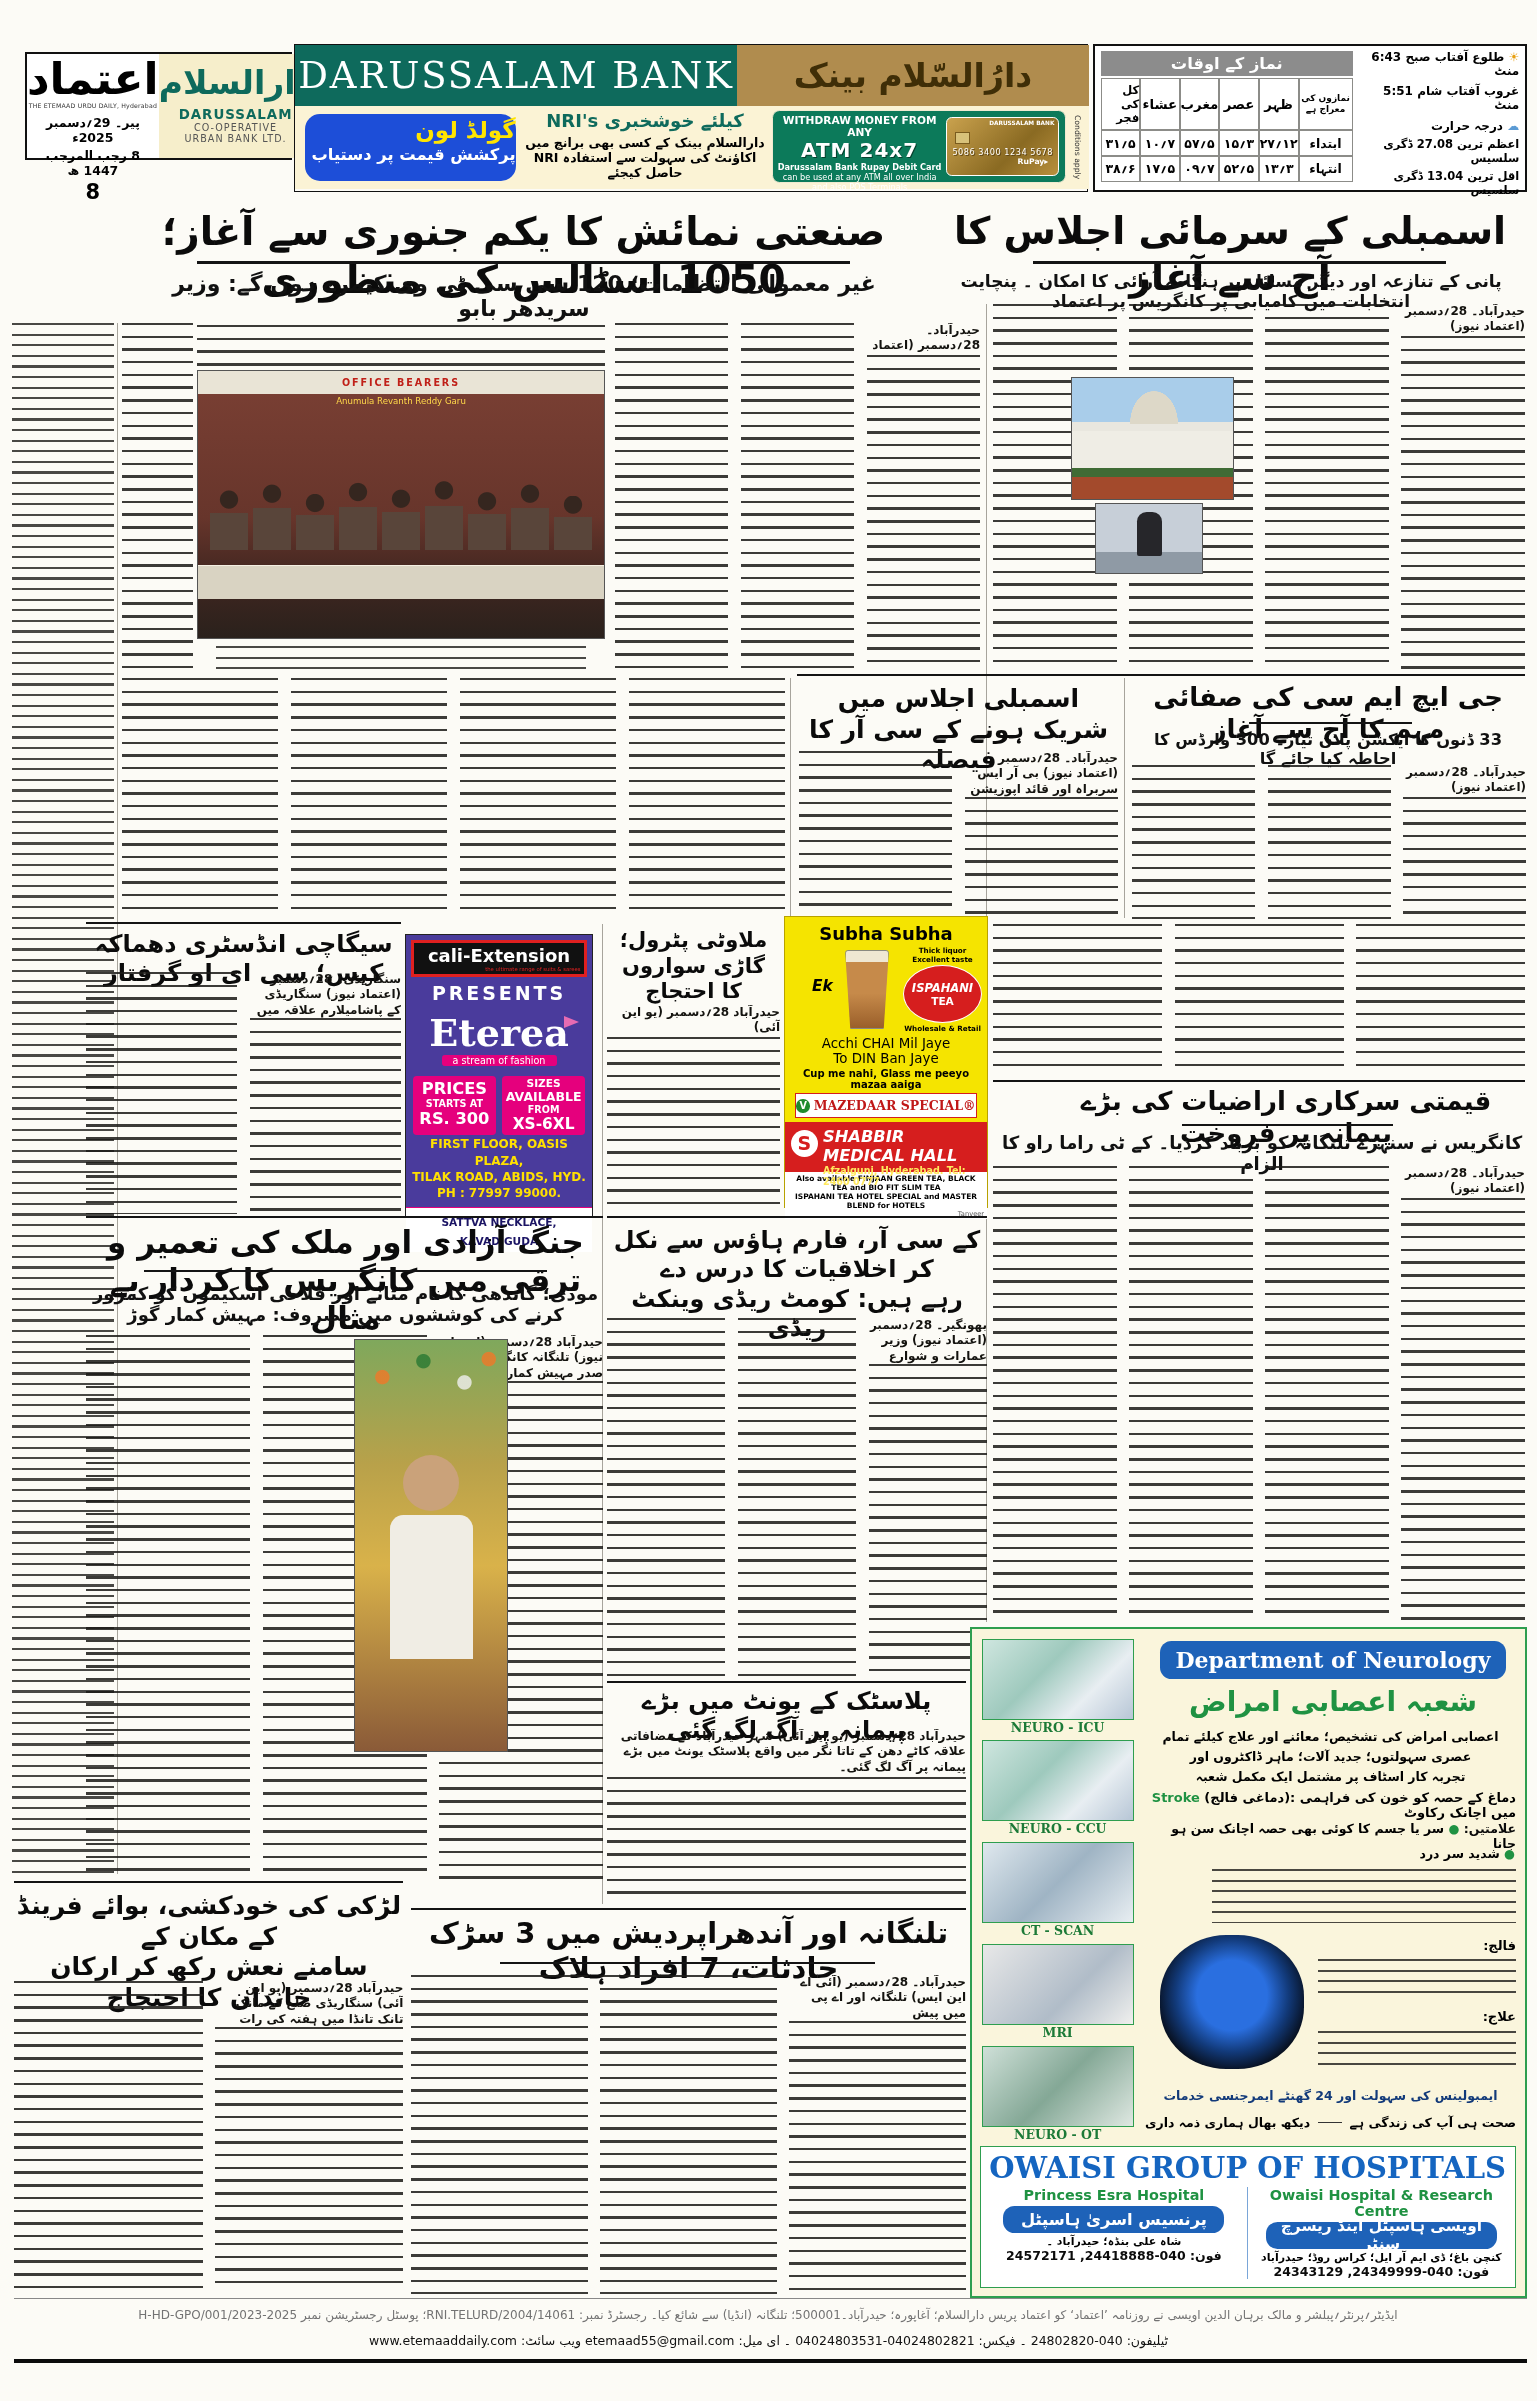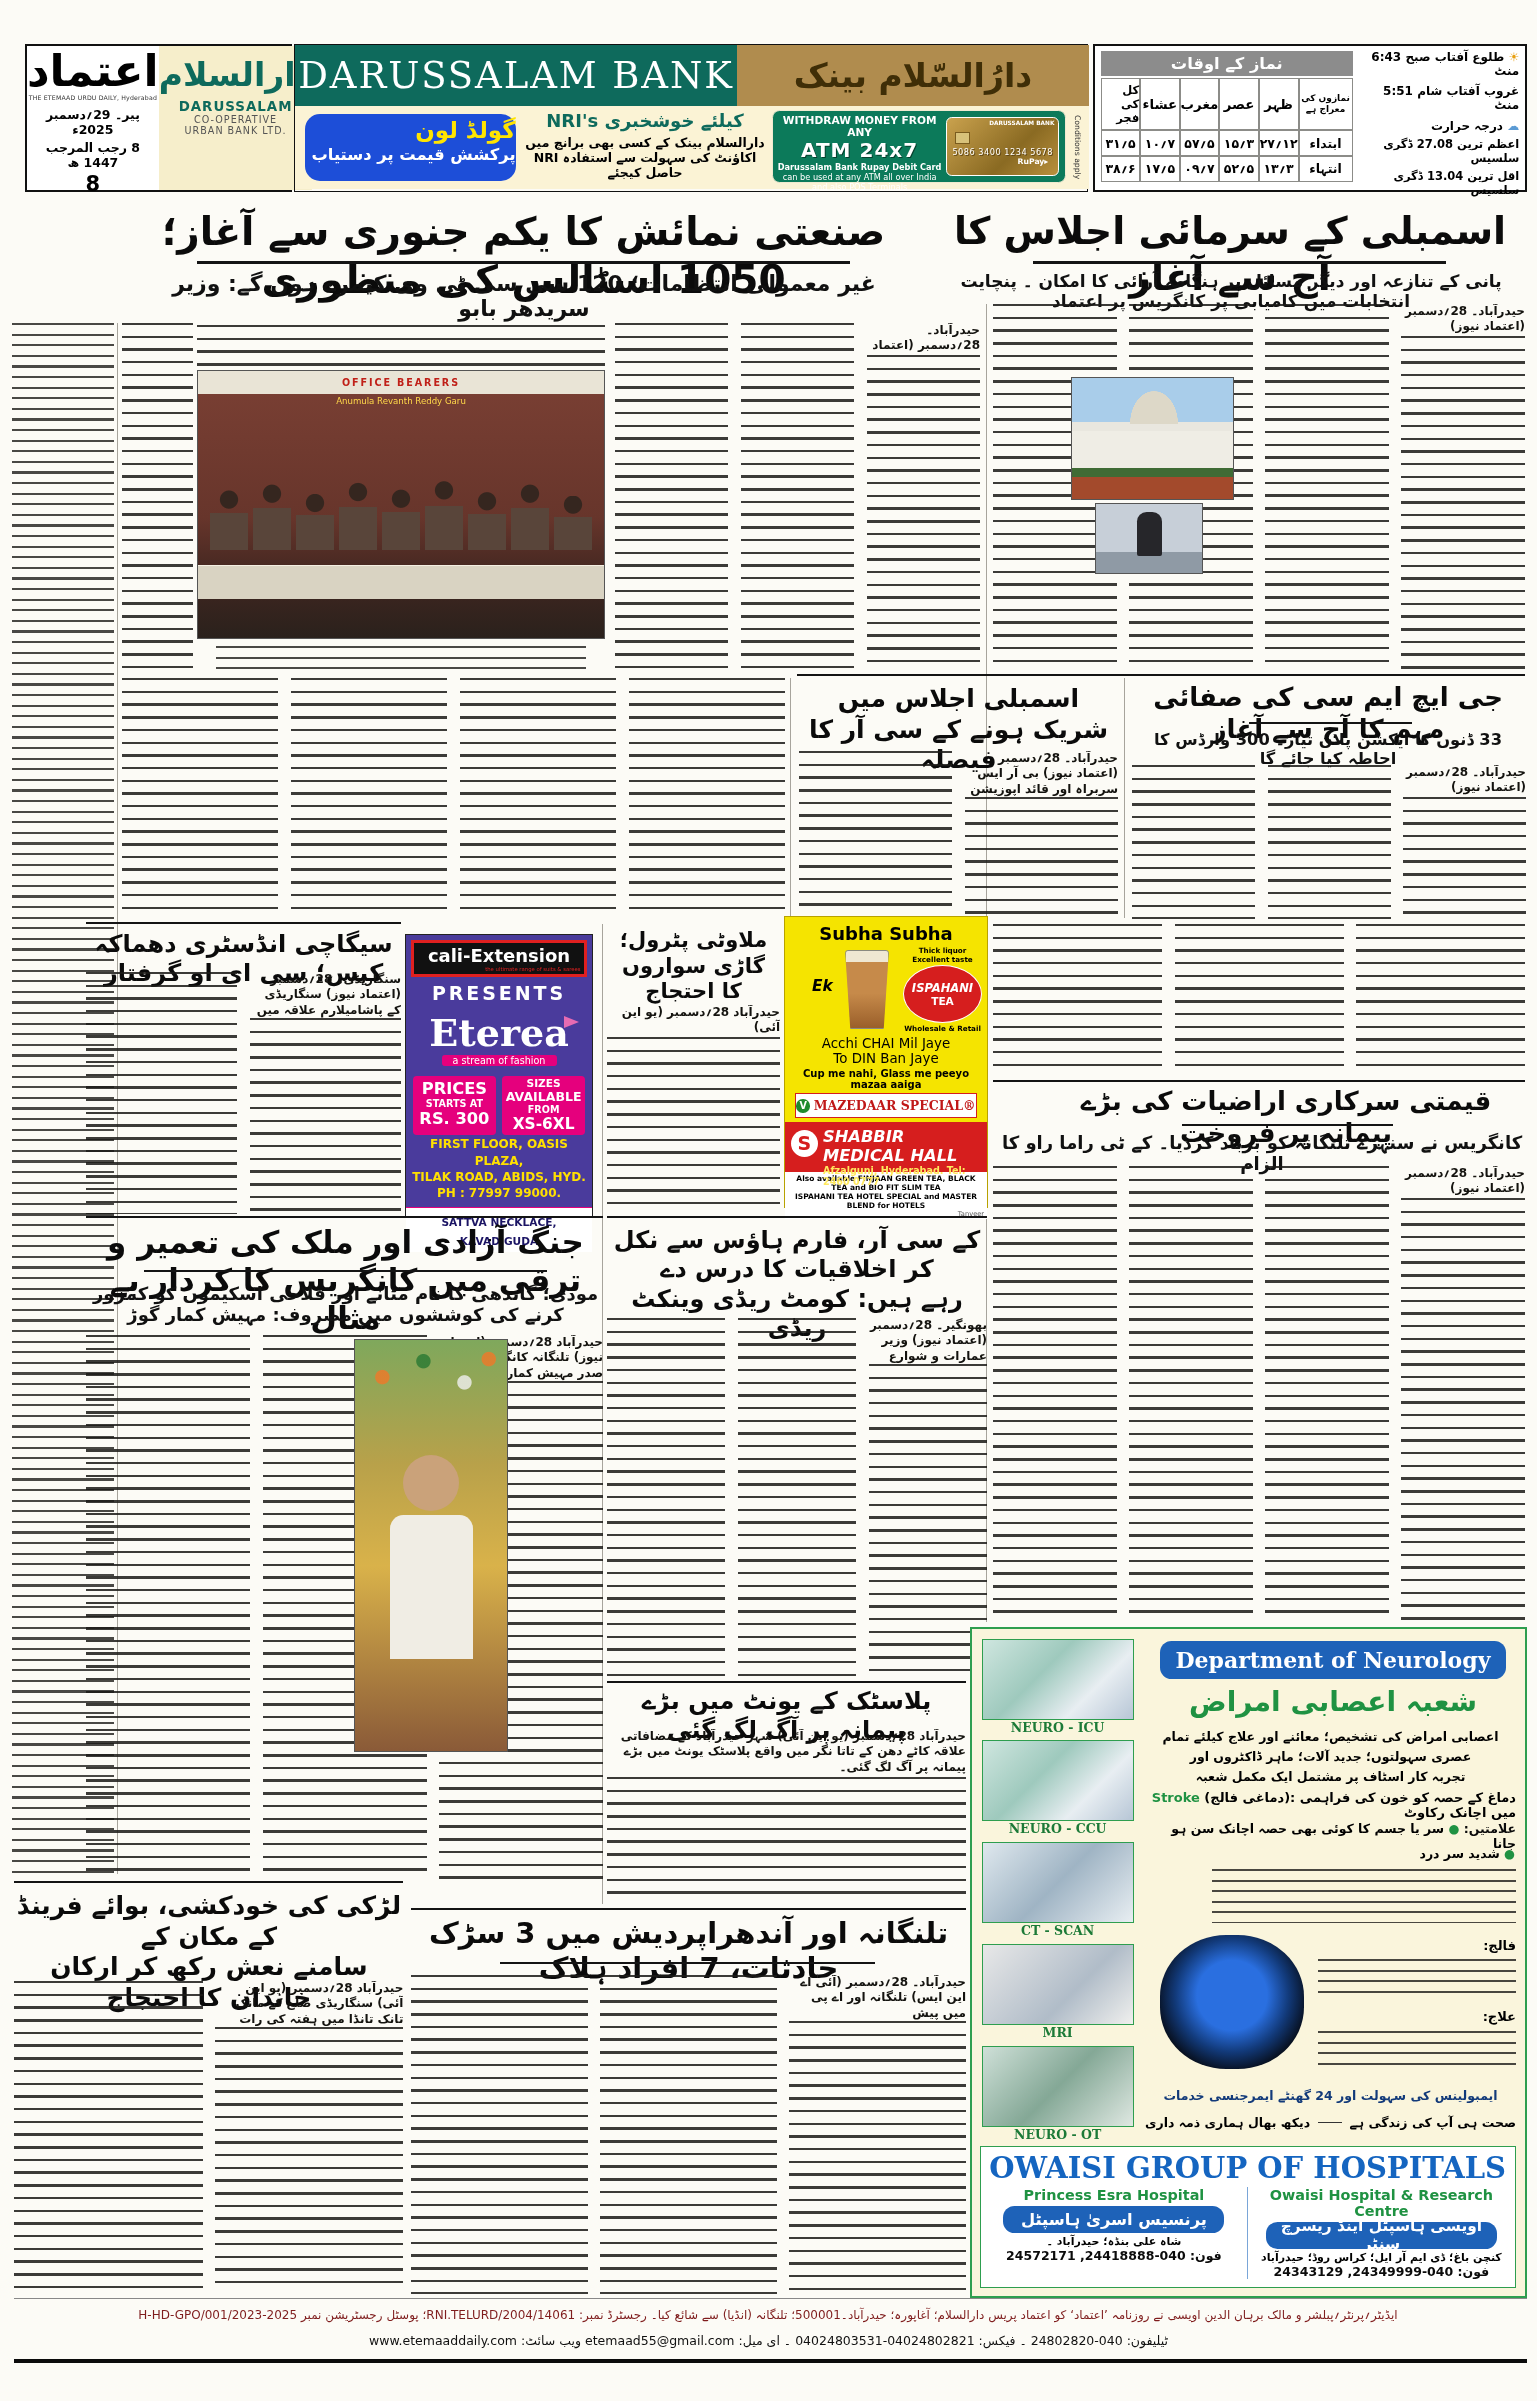--- a/index.html
+++ b/index.html
@@ -26,21 +26,21 @@
       radial-gradient(circle at 50% 16%, #35261f 0 8.6px, rgba(0,0,0,0) 9.6px),
       linear-gradient(to top,#59453a 0 62%, rgba(0,0,0,0) 62%)}
   .neuroimg{border:1.9px solid #2e9e4f;background:linear-gradient(135deg,#cfe6df 0%,#9ec9bd 40%,#e8eef2 70%,#b7c6d6 100%)}
   .nlabel{color:#1c7a37;font-weight:bold;font-size:12.5px;text-align:center;font-family:"DejaVu Serif",serif}
 </style>
 </head>
 <body>
 
 <div id="page">
 
-  <div class="abs" style="left:25px;top:44px;width:267px;height:148px;border:2.9px solid #111;display:flex">
+  <div class="abs" style="left:25px;top:52px;width:267px;height:108px;border:2.9px solid #111;display:flex">
     <div style="width:144px;background:#fff;text-align:center;padding-top:1.9px">
       <div class="ur" style="font-size:44px;font-weight:900;line-height:1.05;color:#000">اعتماد</div>
       <div style="font-size:6.2px;color:#333;letter-spacing:0.2px">THE ETEMAAD URDU DAILY, Hyderabad</div>
       <div class="ur" style="font-size:12.5px;font-weight:bold;margin-top:5.8px">پیر۔ 29؍دسمبر 2025ء</div>
       <div class="ur" style="font-size:12.5px;font-weight:bold;margin-top:2.9px">8 رجب المرجب 1447 ھ</div>
       <div style="font-size:21px;font-weight:900;margin-top:1.9px">8</div>
     </div>
     <div style="flex:1;background:#f6eecb;text-align:center;padding-top:3.8px">
       <div class="ur" style="font-size:33px;font-weight:900;color:#0e6a5c;line-height:1.5">دارالسلام</div>
       <div style="font-size:13.4px;font-weight:bold;color:#0e6a5c;letter-spacing:1px">DARUSSALAM</div>
@@ -457,18 +457,18 @@
   <div class="abs abody" style="left:411px;top:1975px;width:555px;height:319px">
     <div class="gw">
         <div class="lead" style="height:46px">حیدرآباد۔ 28؍دسمبر (آئی اے این ایس) تلنگانہ اور اے پی میں پیش</div>
         <div class="greek gf"></div>
       </div>
     <div class="gcol greek"></div>
     <div class="gcol greek"></div>
   </div>
 
   <div class="abs" style="left:14.4px;top:2298px;width:1513px;height:1px;background:#888"></div>
-  <div class="abs ur" style="left:38px;top:2308px;width:1460px;text-align:center;font-size:12px;color:#7f1d1d">ایڈیٹر؍پرنٹر؍پبلشر و مالک برہان الدین اویسی نے روزنامہ ’اعتماد‘ کو اعتماد پریس دارالسلام؛ آغاپورہ؛ حیدرآباد۔500001؛ تلنگانہ (انڈیا) سے شائع کیا۔ رجسٹرڈ نمبر: RNI.TELURD/2004/14061؛ پوسٹل رجسٹریشن نمبر H-HD-GPO/001/2023-2025</div>
+  <div class="abs ur" style="left:38px;top:2308px;width:1460px;text-align:center;font-size:12px;color:#737373">ایڈیٹر؍پرنٹر؍پبلشر و مالک برہان الدین اویسی نے روزنامہ ’اعتماد‘ کو اعتماد پریس دارالسلام؛ آغاپورہ؛ حیدرآباد۔500001؛ تلنگانہ (انڈیا) سے شائع کیا۔ رجسٹرڈ نمبر: RNI.TELURD/2004/14061؛ پوسٹل رجسٹریشن نمبر H-HD-GPO/001/2023-2025</div>
   <div class="abs ur" style="left:192px;top:2333px;width:1153px;text-align:center;font-size:12.5px;color:#111">ٹیلیفون: 040-24802820 ۔ فیکس: 04024802821-04024803531 ۔ ای میل: etemaad55@gmail.com ویب سائٹ: www.etemaaddaily.com</div>
   <div class="abs" style="left:14.4px;top:2359px;width:1513px;height:3.8px;background:#0b0b0b"></div>
 
 </div>
 
 
 </body></html>

